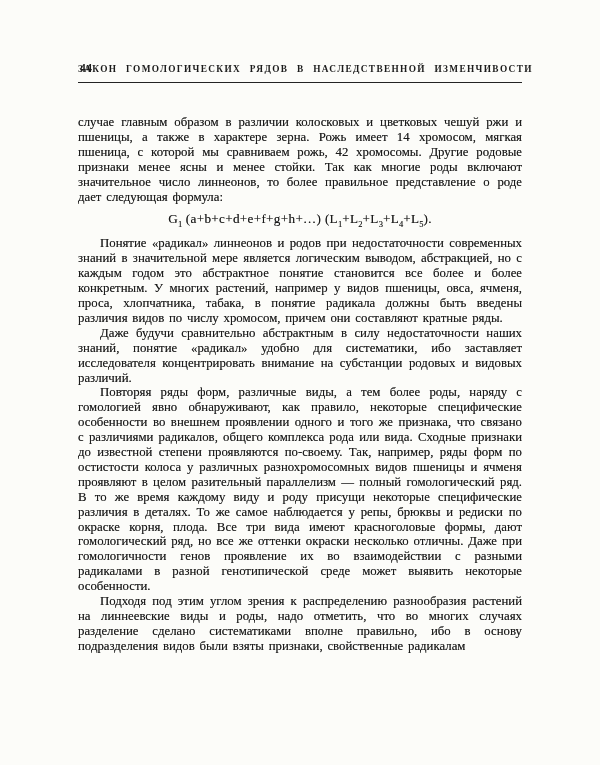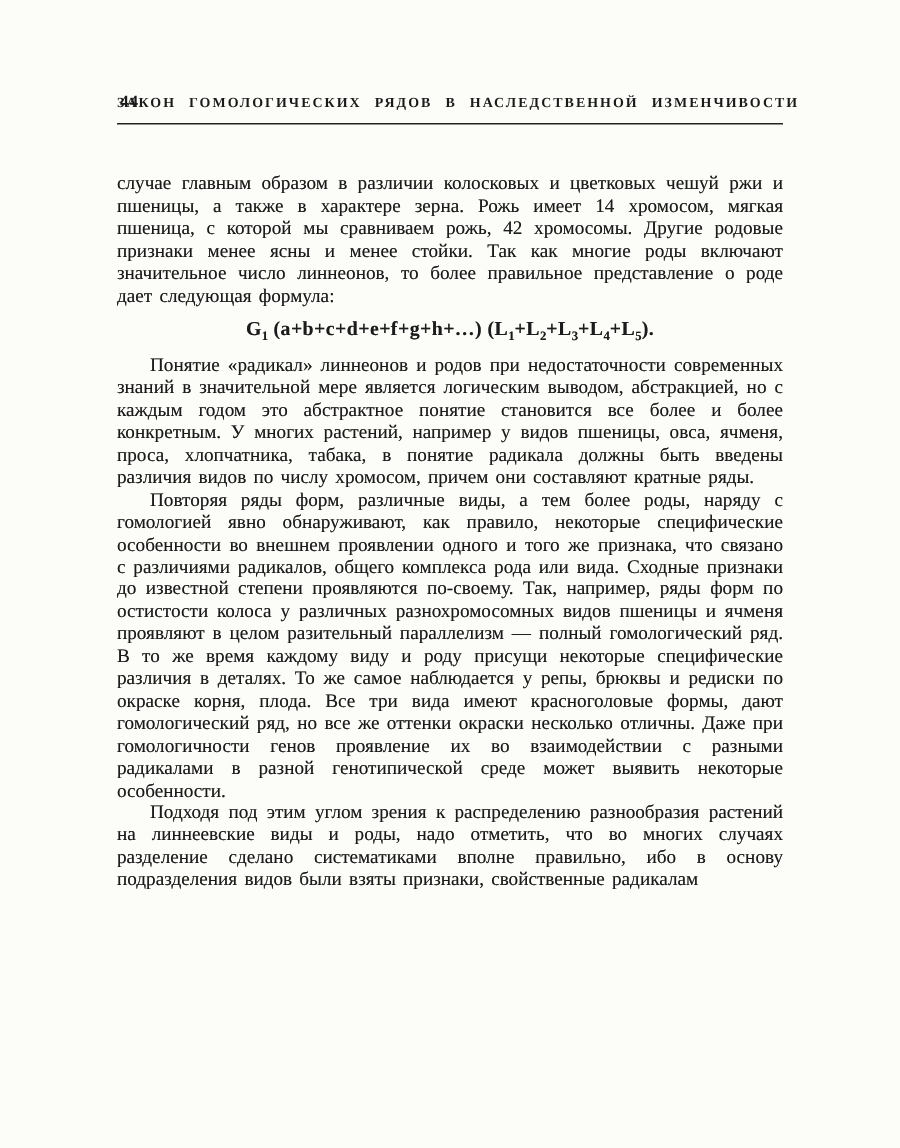--- a/index.html
+++ b/index.html
@@ -60,21 +60,20 @@
   .body-text p.continuation {
     text-indent: 0;
   }
   .body-text p.formula {
     text-align: center;
     text-indent: 0;
     margin: 8px 0 9px 0;
     font-size: 13.2px;
     word-spacing: 0;
     letter-spacing: 0.3px;
-    font-weight: bold;
   }
   .formula sub {
     font-size: 8.5px;
     line-height: 0;
     letter-spacing: 0;
   }
   .species {
     font-style: italic;
   }
 </style>
@@ -93,20 +92,21 @@
   <main class="body-text">
 
     <p class="continuation">случае главным образом в различии колосковых и цветковых чешуй ржи и пшеницы, а также в характере зерна. Рожь имеет 14 хромосом, мягкая пшеница, с которой мы сравниваем рожь, 42 хромосомы. Другие родовые признаки менее ясны и менее стойки. Так как многие роды включают значительное число линнеонов, то более правильное представление о роде дает следующая формула:</p>
 
     <p class="formula"><span>G</span><sub>1</sub><span> (a+b+c+d+e+f+g+h+…) (L</span><sub>1</sub><span>+L</span><sub>2</sub><span>+L</span><sub>3</sub><span>+L</span><sub>4</sub><span>+L</span><sub>5</sub><span>).</span></p>
 
     <p>Понятие «радикал» линнеонов и родов при недостаточности современных знаний в значительной мере является логическим выводом, абстракцией, но с каждым годом это абстрактное понятие становится все более и более конкретным. У многих растений, например у видов пшеницы, овса, ячменя, проса, хлопчатника, табака, в понятие радикала должны быть введены различия видов по числу хромосом, причем они составляют кратные ряды.</p>
 
 
 
+    <p>Даже будучи сравнительно абстрактным в силу недостаточности наших знаний, понятие «радикал» удобно для систематики, ибо заставляет исследователя концентрировать внимание на субстанции родовых и видовых различий.</p>
 
     <p>Повторяя ряды форм, различные виды, а тем более роды, наряду с гомологией явно обнаруживают, как правило, некоторые специфические особенности во внешнем проявлении одного и того же признака, что связано с различиями радикалов, общего комплекса рода или вида. Сходные признаки до известной степени проявляются по-своему. Так, например, ряды форм по остистости колоса у различных разнохромосомных видов пшеницы и ячменя проявляют в целом разительный параллелизм — полный гомологический ряд. В то же время каждому виду и роду присущи некоторые специфические различия в деталях. То же самое наблюдается у репы, брюквы и редиски по окраске корня, плода. Все три вида имеют красноголовые формы, дают гомологический ряд, но все же оттенки окраски несколько отличны. Даже при гомологичности генов проявление их во взаимодействии с разными радикалами в разной генотипической среде может выявить некоторые особенности.</p>
 
     <p>Подходя под этим углом зрения к распределению разнообразия растений на линнеевские виды и роды, надо отметить, что во многих случаях разделение сделано систематиками вполне правильно, ибо в основу подразделения видов были взяты признаки, свойственные радикалам</p>
 
   </main>
 
 </div>
 
 </body></html>

